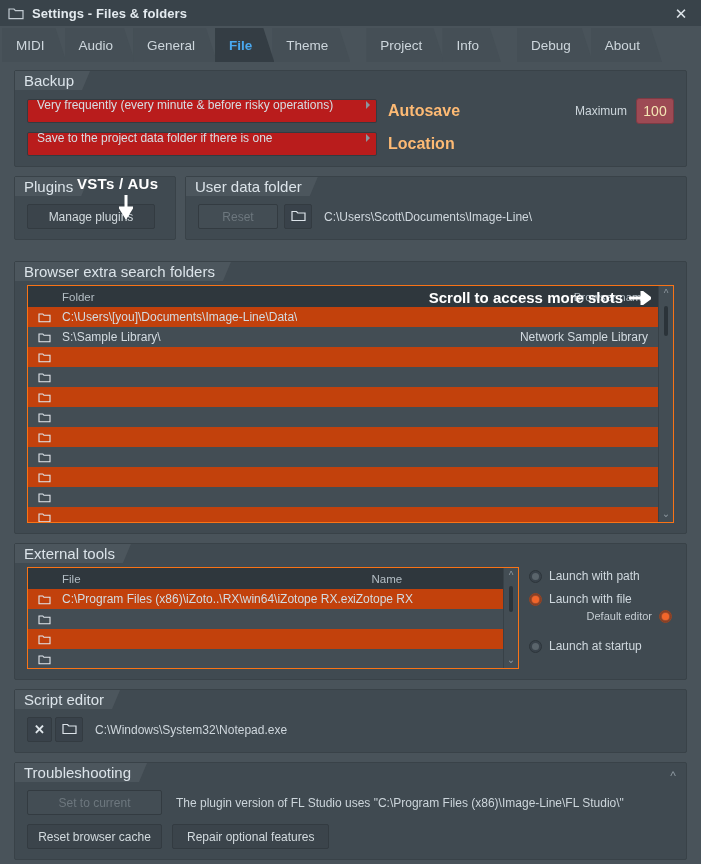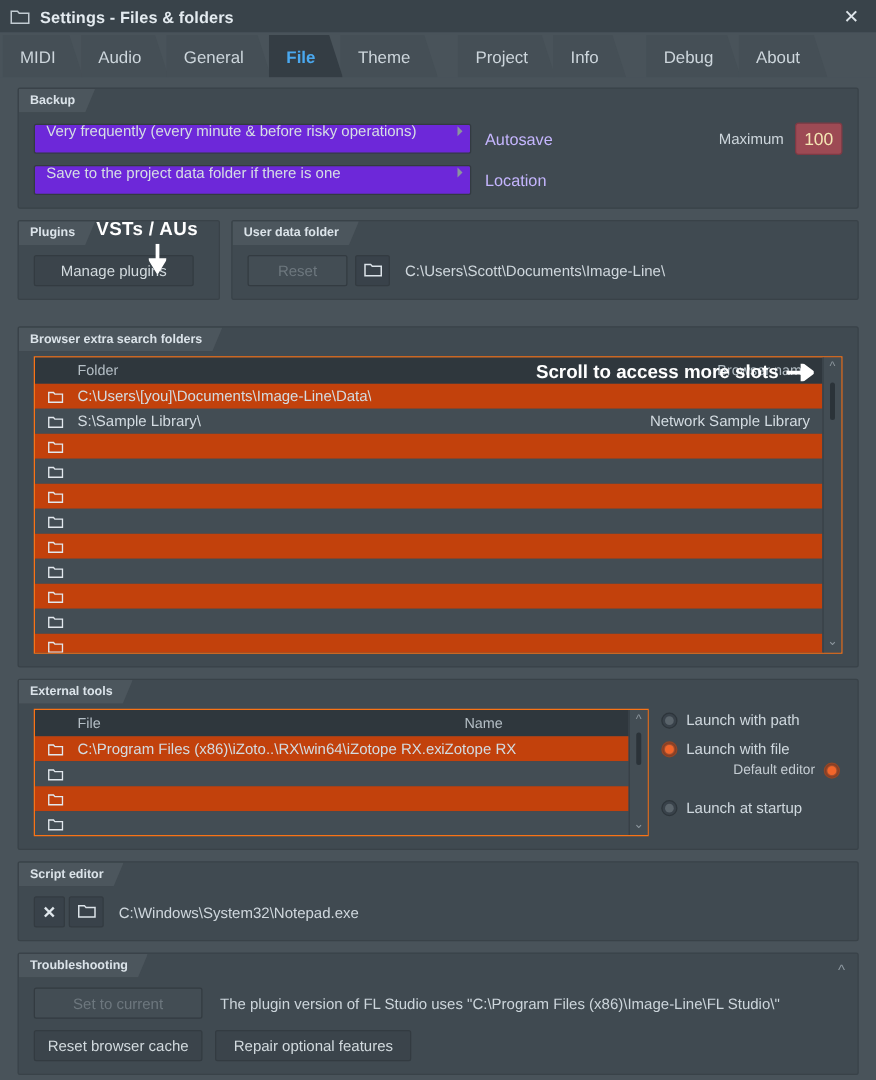--- a/index.html
+++ b/index.html
@@ -95,41 +95,41 @@
   }
   .group-header {
     height: 19px;
     display: flex;
     align-items: center;
     position: relative;
   }
   .group-title {
     background: #4c565d;
     color: #dbe3e9;
-    font-size: 10px;
-    font-weight: bold;
+    font-size: 15px;
+    font-weight: normal;
     height: 19px;
     display: flex;
     align-items: center;
     padding: 0 10px 0 9px;
     clip-path: polygon(0 0, 100% 0, calc(100% - 8px) 100%, 0 100%);
     padding-right: 16px;
     white-space: nowrap;
   }
   .group-body { padding: 8px 12px 10px 12px; }
   .collapse-chevron {
     position: absolute;
     right: 10px; top: 6px;
     color: #8c979f;
     font-size: 12px;
   }
 
   
   .dropdown {
-    background: #6d28d9;
+    background: #b91c1c;
     border: 1px solid #333b41;
     border-radius: 2px;
     height: 24px;
     display: flex;
     align-items: center;
     padding: 0 6px 12px 9px;
     color: #d6dee4;
     font-size: 12px;
     cursor: pointer;
     position: relative;
@@ -167,21 +167,21 @@
     align-items: center;
     justify-content: center;
     cursor: pointer;
     color: #d8e0e6;
   }
 
   
   .backup-row { display: flex; align-items: center; margin-bottom: 8px; }
   .backup-row:last-child { margin-bottom: 0; }
   .backup-row .dropdown { width: 350px; }
-  .row-label { margin-left: 11px; color: #c4b5fd; font-size: 13px; }
+  .row-label { margin-left: 11px; color: #fdba74; font-size: 16px; font-weight: bold; }
   .max-wrap { margin-left: auto; display: flex; align-items: center; }
   .max-label { color: #cdd6dc; font-size: 12px; margin-right: 9px; }
   .max-field {
     background: #9d4a54;
     border: 1px solid #7e3a44;
     border-radius: 3px;
     width: 38px; height: 26px;
     display: flex; align-items: center; justify-content: center;
     color: #f4e6b4;
     font-size: 14px;

